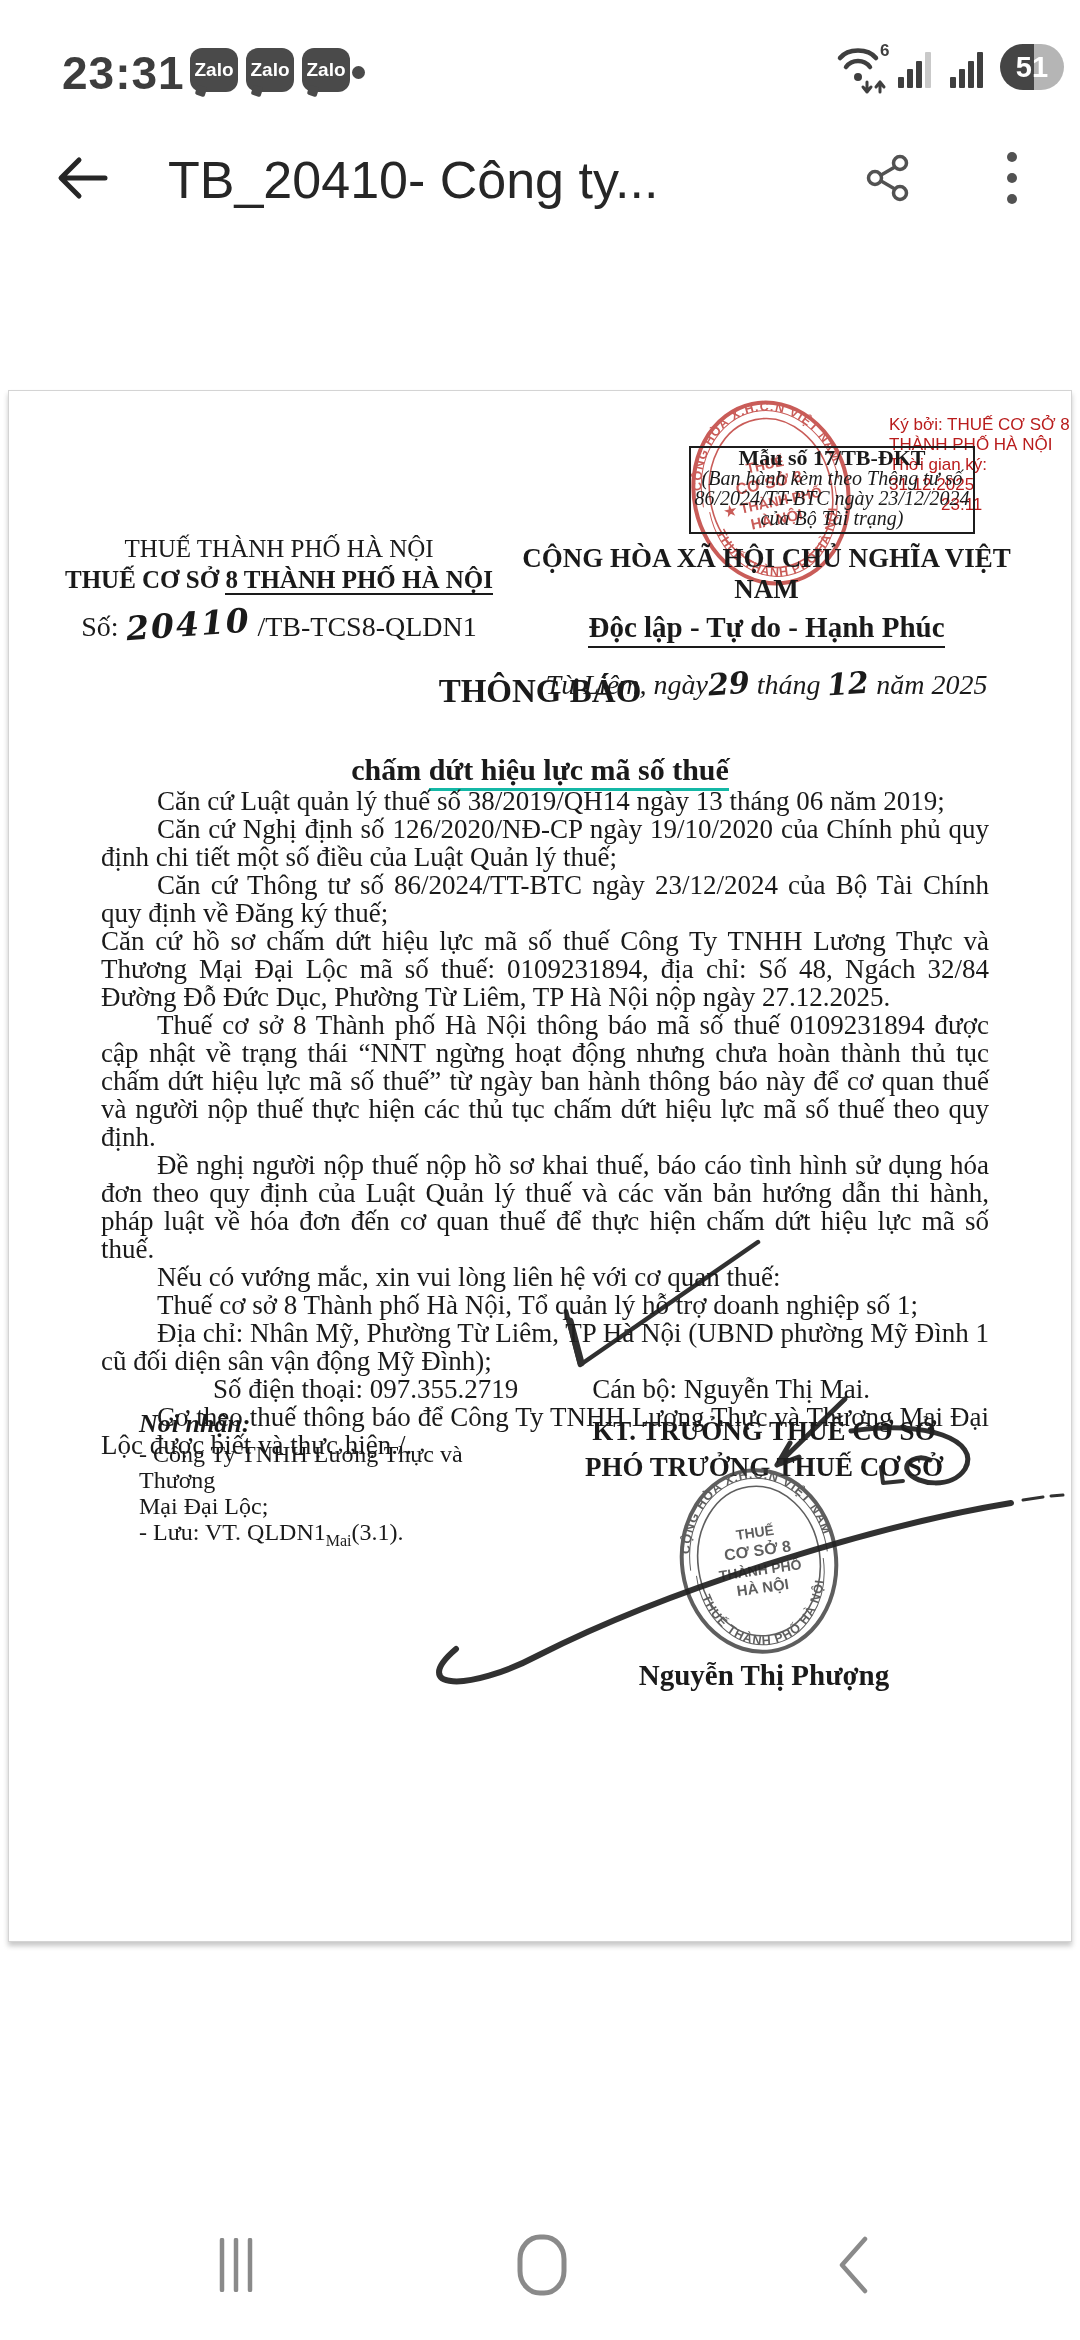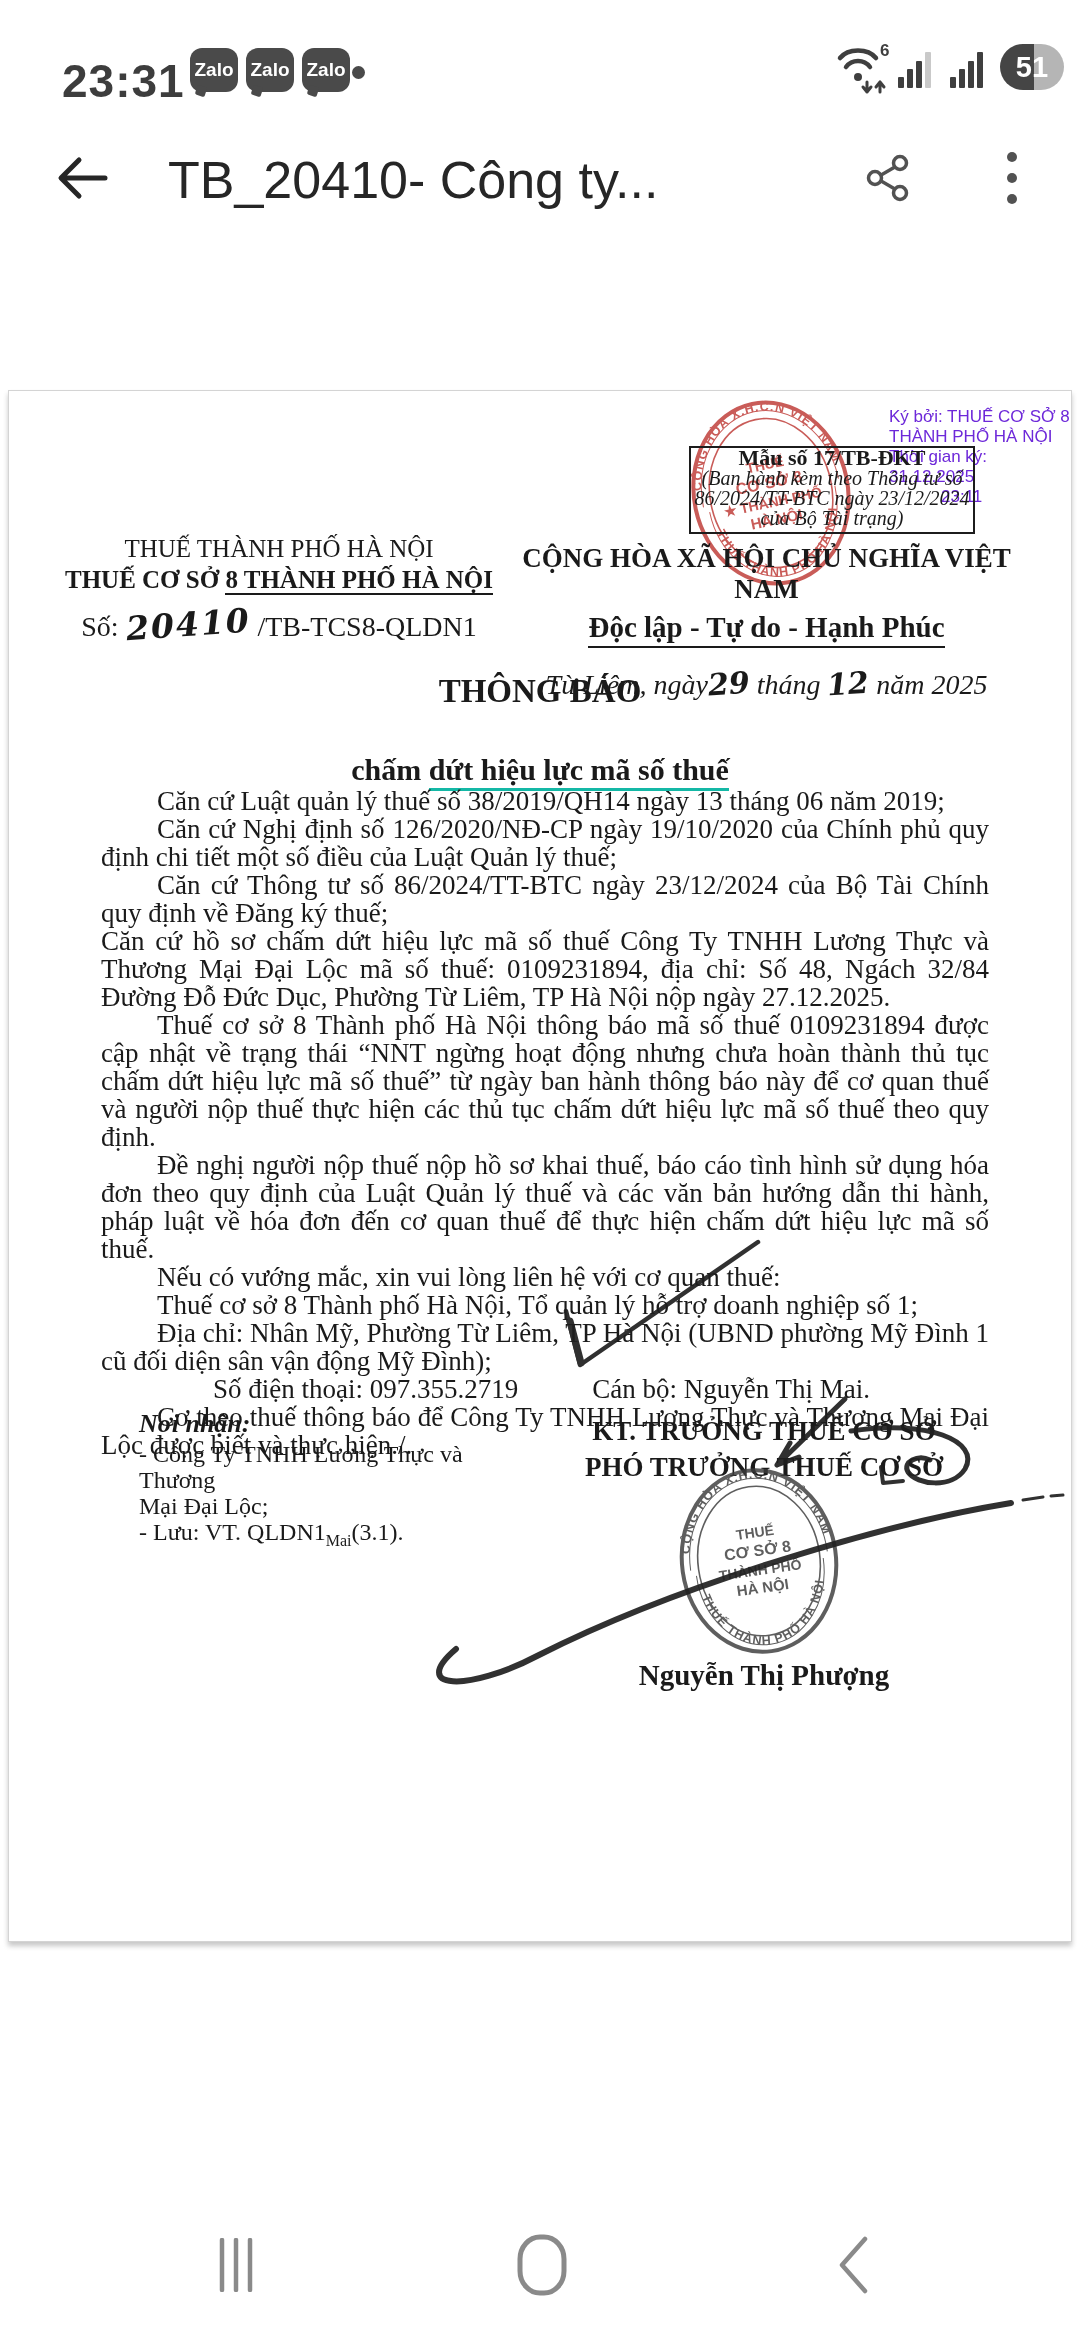--- a/index.html
+++ b/index.html
@@ -1,20 +1,20 @@
 <!DOCTYPE html>
 <html><head>
 <meta charset="utf-8">
 <style>
   html,body{margin:0;padding:0;}
   body{width:1080px;height:2340px;background:#ffffff;position:relative;overflow:hidden;
        font-family:"Liberation Sans",sans-serif;}
   
   .status-bar{position:absolute;left:0;top:0;width:1080px;height:118px;background:#fff;}
-  .time{position:absolute;left:62px;top:54px;font-size:46px;font-weight:600;color:#3d3d3d;letter-spacing:1px;text-align:center;}
+  .time{position:absolute;left:62px;top:46px;font-size:46px;font-weight:600;color:#3d3d3d;letter-spacing:1px;text-align:center;}
   .zalo-badge{position:absolute;top:48px;width:48px;height:44px;background:#4a4a4a;border-radius:12px;
       color:#fff;font-size:19px;font-weight:700;display:flex;align-items:center;justify-content:center;}
   .zalo-badge:after{content:"";position:absolute;left:6px;bottom:-4px;width:10px;height:10px;background:#4a4a4a;
       transform:rotate(18deg);border-radius:2px;}
   .notif-dot{position:absolute;top:66px;left:352px;width:13px;height:13px;border-radius:50%;background:#4a4a4a;}
   .sbar-icons{position:absolute;right:0;top:0;height:118px;}
   .sig-group{position:absolute;bottom:30px;display:flex;align-items:flex-end;gap:3px;}
   .sig-bar{width:6px;background:#3f3f3f;border-radius:1px;}
   .battery{position:absolute;left:1000px;top:44px;width:64px;height:46px;border-radius:23px;
       background:linear-gradient(90deg,#454545 0 53%,#b5b5b5 53% 100%);
@@ -23,22 +23,22 @@
   .app-header{position:absolute;left:0;top:118px;width:1080px;height:134px;background:#fff;border-bottom:2px solid #ececec;}
   .hdr-title{position:absolute;left:168px;top:32px;width:640px;font-size:52px;color:#262626;
       white-space:nowrap;overflow:hidden;}
   .hdr-btn{position:absolute;top:24px;width:72px;height:72px;display:flex;align-items:center;justify-content:center;}
   
   .viewer{position:absolute;left:0;top:252px;width:1080px;height:1938px;background:#fff;}
   .page{position:absolute;left:8px;top:138px;width:1062px;height:1550px;background:#fff;
       border:1px solid #d4d4d4;box-shadow:0 4px 5px rgba(0,0,0,.22);
       font-family:"Liberation Serif",serif;color:#1a1a1a;}
   
-  .sign-info{position:absolute;left:880px;top:16px;font-family:"Liberation Sans",sans-serif;
-      font-size:17px;line-height:20px;color:#6d28d9;}
+  .sign-info{position:absolute;left:880px;top:24px;font-family:"Liberation Sans",sans-serif;
+      font-size:17px;line-height:20px;color:#b91c1c;}
   
   .form-box{position:absolute;left:680px;top:55px;width:282px;height:84px;border:2px solid #1c1c1c;
       text-align:center;font-size:20px;line-height:20px;background:transparent;}
   .form-box .fb1{font-weight:700;font-size:22px;font-style:normal;}
   .form-box .fbi{font-style:italic;}
   
   .stamp{position:absolute;pointer-events:none;}
   
   .org-left{position:absolute;left:55px;top:142px;width:430px;text-align:center;font-size:25px;line-height:31px;}
   .org-left .b{font-weight:700;}

